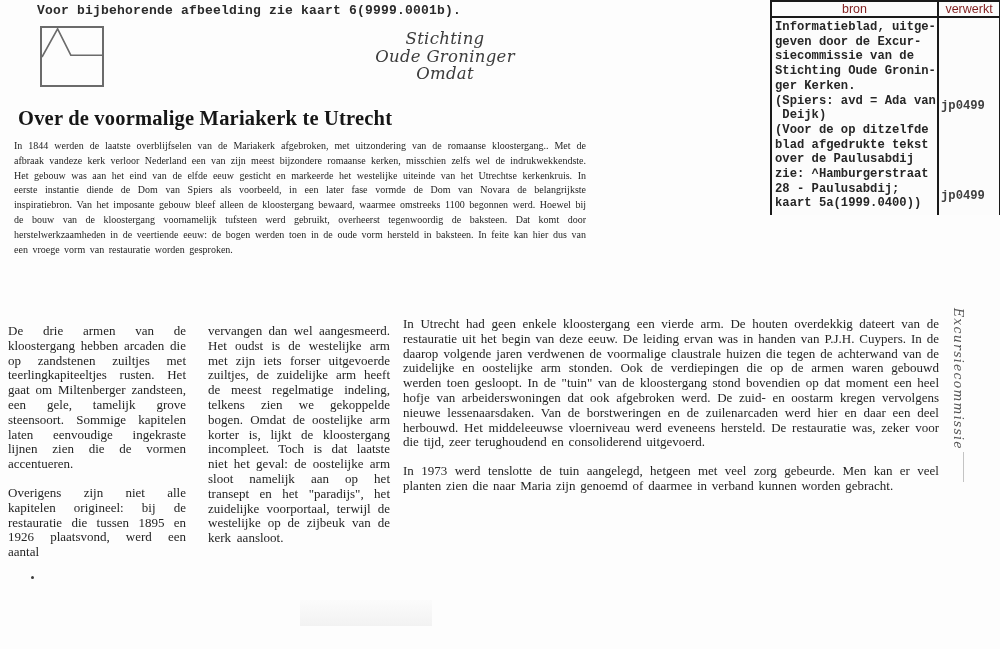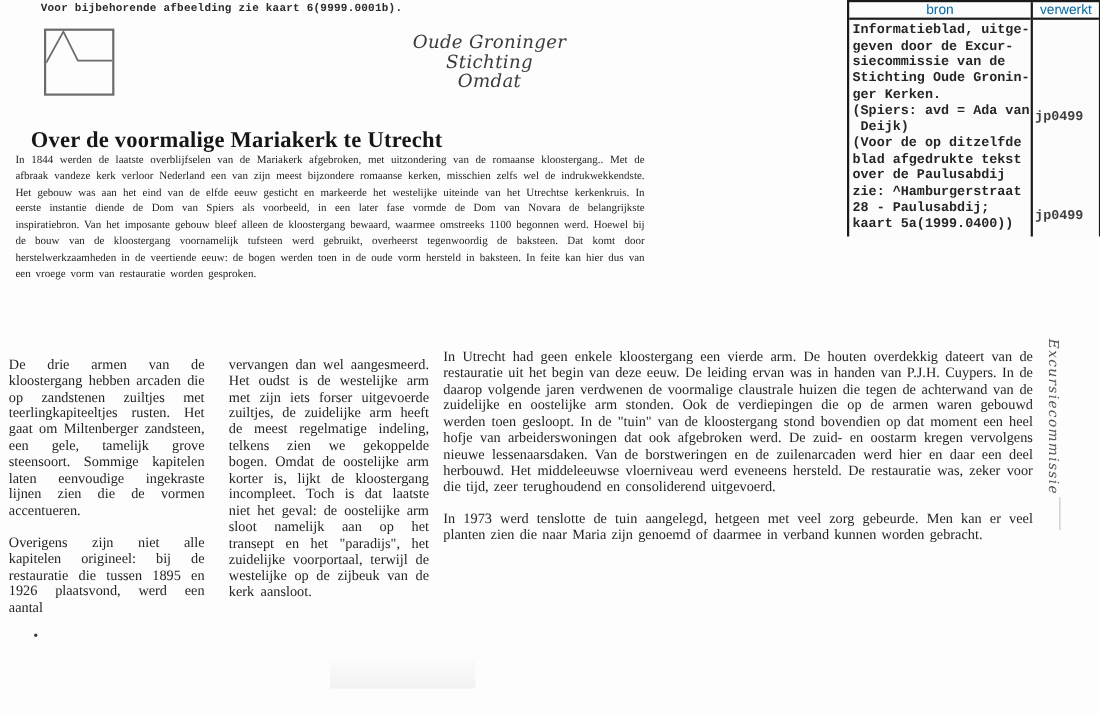--- a/index.html
+++ b/index.html
@@ -8,21 +8,21 @@
     width:1000px;height:649px;
     background:#fdfdfd;
     overflow:hidden;
     font-family:"Liberation Serif", serif;
     color:#242424;
   }
   .mono{font-family:"Liberation Mono","DejaVu Sans Mono",monospace;}
 
   .top-note{
     position:absolute;left:37px;top:3px;
-    font-size:10px;font-weight:bold;color:#2a2a2a;letter-spacing:.2px;
+    font-size:13px;font-weight:bold;color:#2a2a2a;letter-spacing:.2px;
     white-space:nowrap;
   }
 
   .logo-box{
     position:absolute;left:40px;top:26px;width:60px;height:57px;
     border:2px solid #6b6b6b;
   }
   .logo-box svg{display:block;width:100%;height:100%;}
 
   .org-script{
@@ -63,21 +63,21 @@
     background:#fcfcfc;
   }
   .src-col-bron{
     width:165px;border-right:2px solid #1a1a1a;
     display:flex;flex-direction:column;
   }
   .src-col-verwerkt{flex:1;position:relative;}
   .src-hdr{
     height:14px;border-bottom:2px solid #1a1a1a;
     font-family:"Liberation Sans", sans-serif;
-    font-size:12.5px;line-height:14px;color:#0369a1;
+    font-size:12.5px;line-height:14px;color:#7f1d1d;
     text-align:center;
   }
   .src-lines{
     padding:2px 12px 0 3px;
     font-size:12.2px;line-height:14.7px;
     font-weight:bold;color:#262626;
   }
   .src-lines div{white-space:pre;}
   .verwerkt-entry{
     position:absolute;left:2px;
@@ -114,26 +114,26 @@
 
   <div class="top-note mono">Voor bijbehorende afbeelding zie kaart 6(9999.0001b).</div>
 
   <div class="logo-box">
     <svg viewBox="0 0 60 57">
       <polyline points="0,29 15.6,0.8 28.8,27.2 60,27.2" fill="none" stroke="#6b6b6b" stroke-width="1.6"></polyline>
     </svg>
   </div>
 
   <div class="org-script">
+    <div>Stichting</div>
     <div>Oude Groninger</div>
-    <div>Stichting</div>
     <div>Omdat</div>
   </div>
 
-  <h1 class="doc-title" style="margin:14px;">Over de voormalige Mariakerk te Utrecht</h1>
+  <h1 class="doc-title" style="margin:4px;">Over de voormalige Mariakerk te Utrecht</h1>
 
   <div class="intro">In 1844 werden de laatste overblijfselen van de Mariakerk afgebroken, met uitzondering van de romaanse kloostergang.. Met de afbraak vandeze kerk verloor Nederland een van zijn meest bijzondere romaanse kerken, misschien zelfs wel de indrukwekkendste. Het gebouw was aan het eind van de elfde eeuw gesticht en markeerde het westelijke uiteinde van het Utrechtse kerkenkruis. In eerste instantie diende de Dom van Spiers als voorbeeld, in een later fase vormde de Dom van Novara de belangrijkste inspiratiebron. Van het imposante gebouw bleef alleen de kloostergang bewaard, waarmee omstreeks 1100 begonnen werd. Hoewel bij de bouw van de kloostergang voornamelijk tufsteen werd gebruikt, overheerst tegenwoordig de baksteen. Dat komt door herstelwerkzaamheden in de veertiende eeuw: de bogen werden toen in de oude vorm hersteld in baksteen. In feite kan hier dus van een vroege vorm van restauratie worden gesproken.</div>
 
   <div class="colblock col1">
     <p>De drie armen van de kloostergang hebben arcaden die op zandstenen zuiltjes met teerlingkapiteeltjes rusten. Het gaat om Miltenberger zandsteen, een gele, tamelijk grove steensoort. Sommige kapitelen laten eenvoudige ingekraste lijnen zien die de vormen accentueren.</p>
     <p>Overigens zijn niet alle kapitelen origineel: bij de restauratie die tussen 1895 en 1926 plaatsvond, werd een aantal</p>
   </div>
 
   <div class="colblock col2">
     <p>vervangen dan wel aangesmeerd. Het oudst is de westelijke arm met zijn iets forser uitgevoerde zuiltjes, de zuidelijke arm heeft de meest regelmatige indeling, telkens zien we gekoppelde bogen. Omdat de oostelijke arm korter is, lijkt de kloostergang incompleet. Toch is dat laatste niet het geval: de oostelijke arm sloot namelijk aan op het transept en het "paradijs", het zuidelijke voorportaal, terwijl de westelijke op de zijbeuk van de kerk aansloot.</p>

